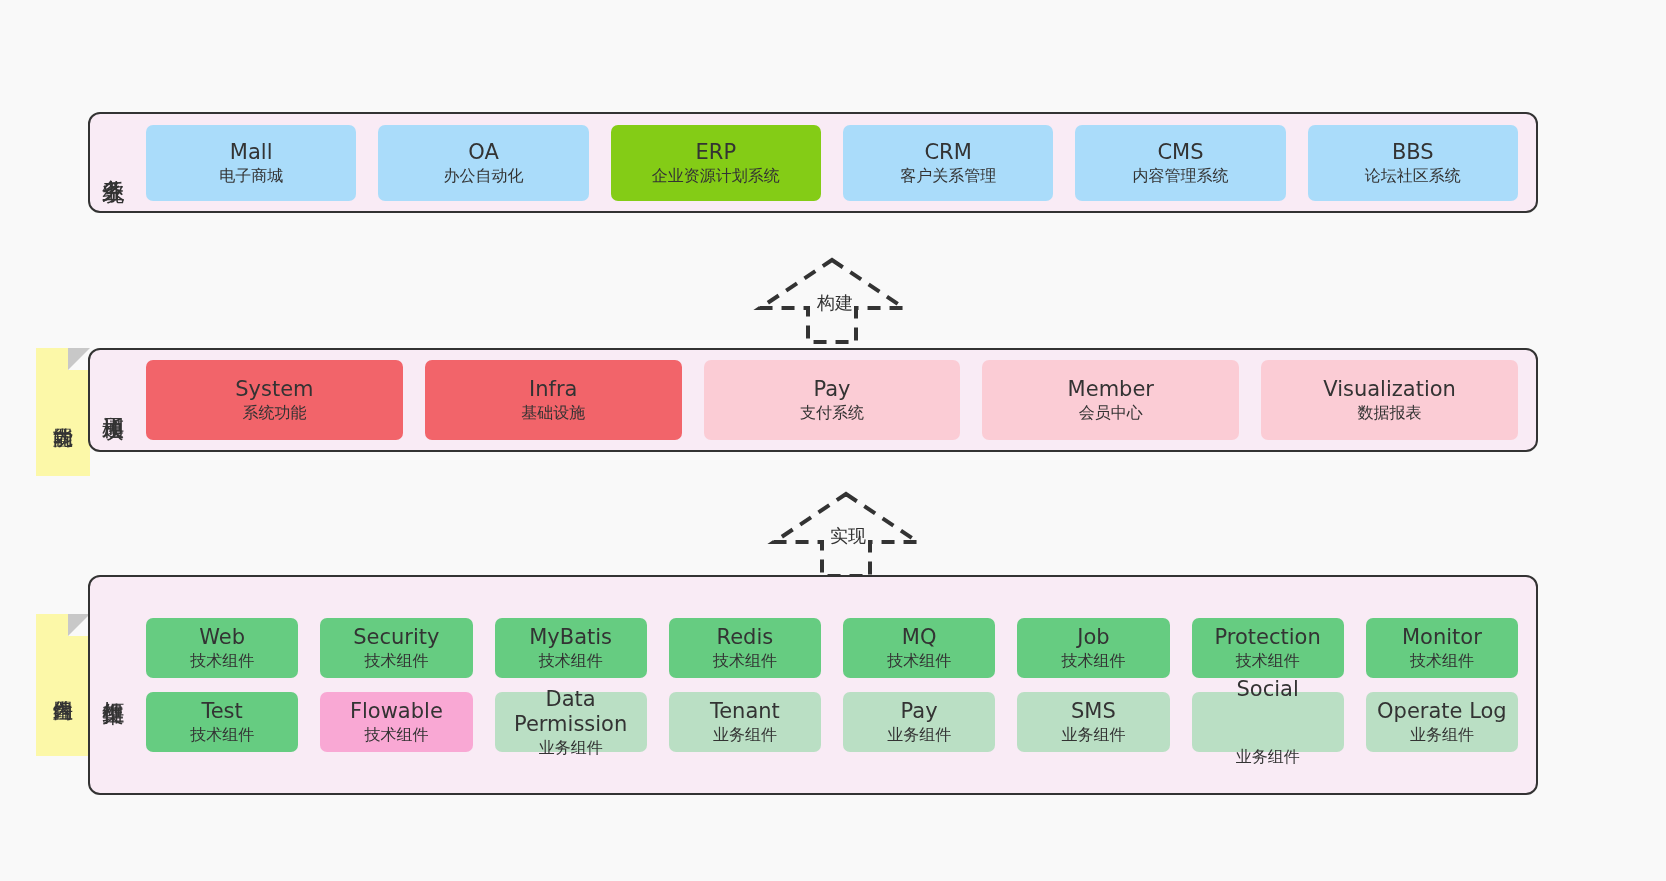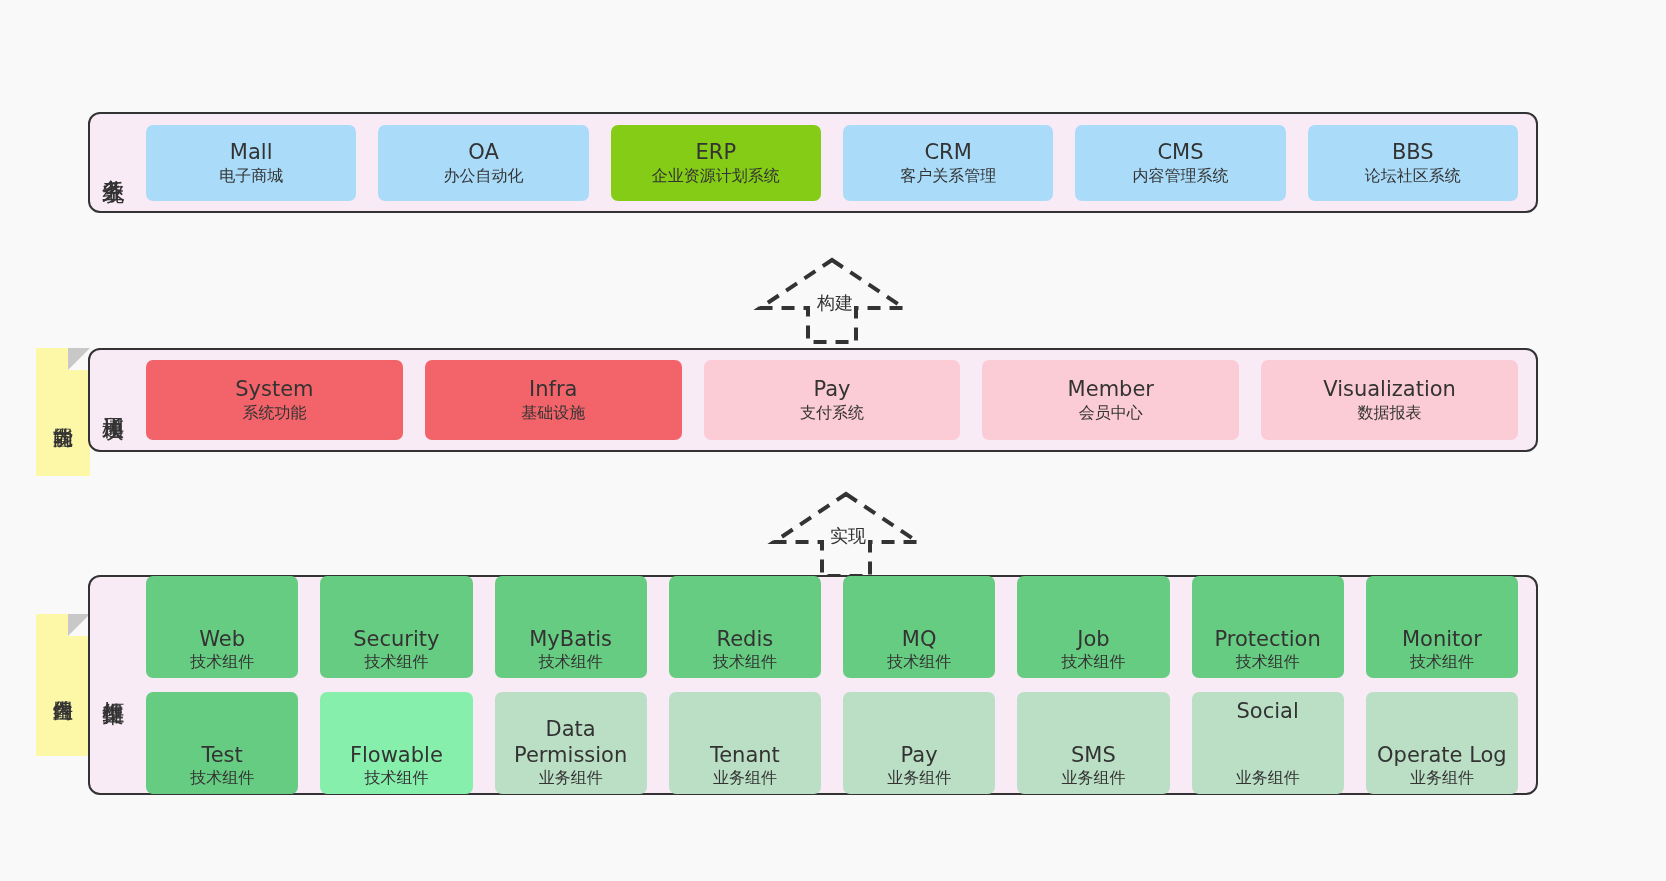--- a/index.html
+++ b/index.html
@@ -90,21 +90,21 @@
   
   #layer-business { left: 88px; top: 112px; width: 1450px; height: 101px; }
   #layer-business .node { height: 76px; }
 
   
   #layer-common { left: 88px; top: 348px; width: 1450px; height: 104px; }
   #layer-common .node { height: 80px; }
 
   
   #layer-framework { left: 88px; top: 575px; width: 1450px; height: 220px; }
-  #layer-framework .node { height: 102px; justify-content: flex-end; }
+  #layer-framework .node { height: 60px; }
 
   
   .note {
     position: absolute;
     background: #fcf8a8;
     width: 54px;
     box-sizing: border-box;
     display: flex;
     align-items: center;
     justify-content: center;
@@ -264,21 +264,21 @@
         <div class="node" style="background: rgb(102, 204, 129);">
           <span class="t-en">Monitor</span>
           <span class="t-cn">技术组件</span>
         </div>
       </div>
       <div class="row">
         <div class="node" style="background: rgb(102, 204, 129);">
           <span class="t-en">Test</span>
           <span class="t-cn">技术组件</span>
         </div>
-        <div class="node" style="background: #86efac;">
+        <div class="node" style="background: #f9a8d4;">
           <span class="t-en">Flowable</span>
           <span class="t-cn">技术组件</span>
         </div>
         <div class="node" style="background: rgb(186, 223, 196);">
           <span class="t-en">Data Permission</span>
           <span class="t-cn">业务组件</span>
         </div>
         <div class="node" style="background: rgb(186, 223, 196);">
           <span class="t-en">Tenant</span>
           <span class="t-cn">业务组件</span>

